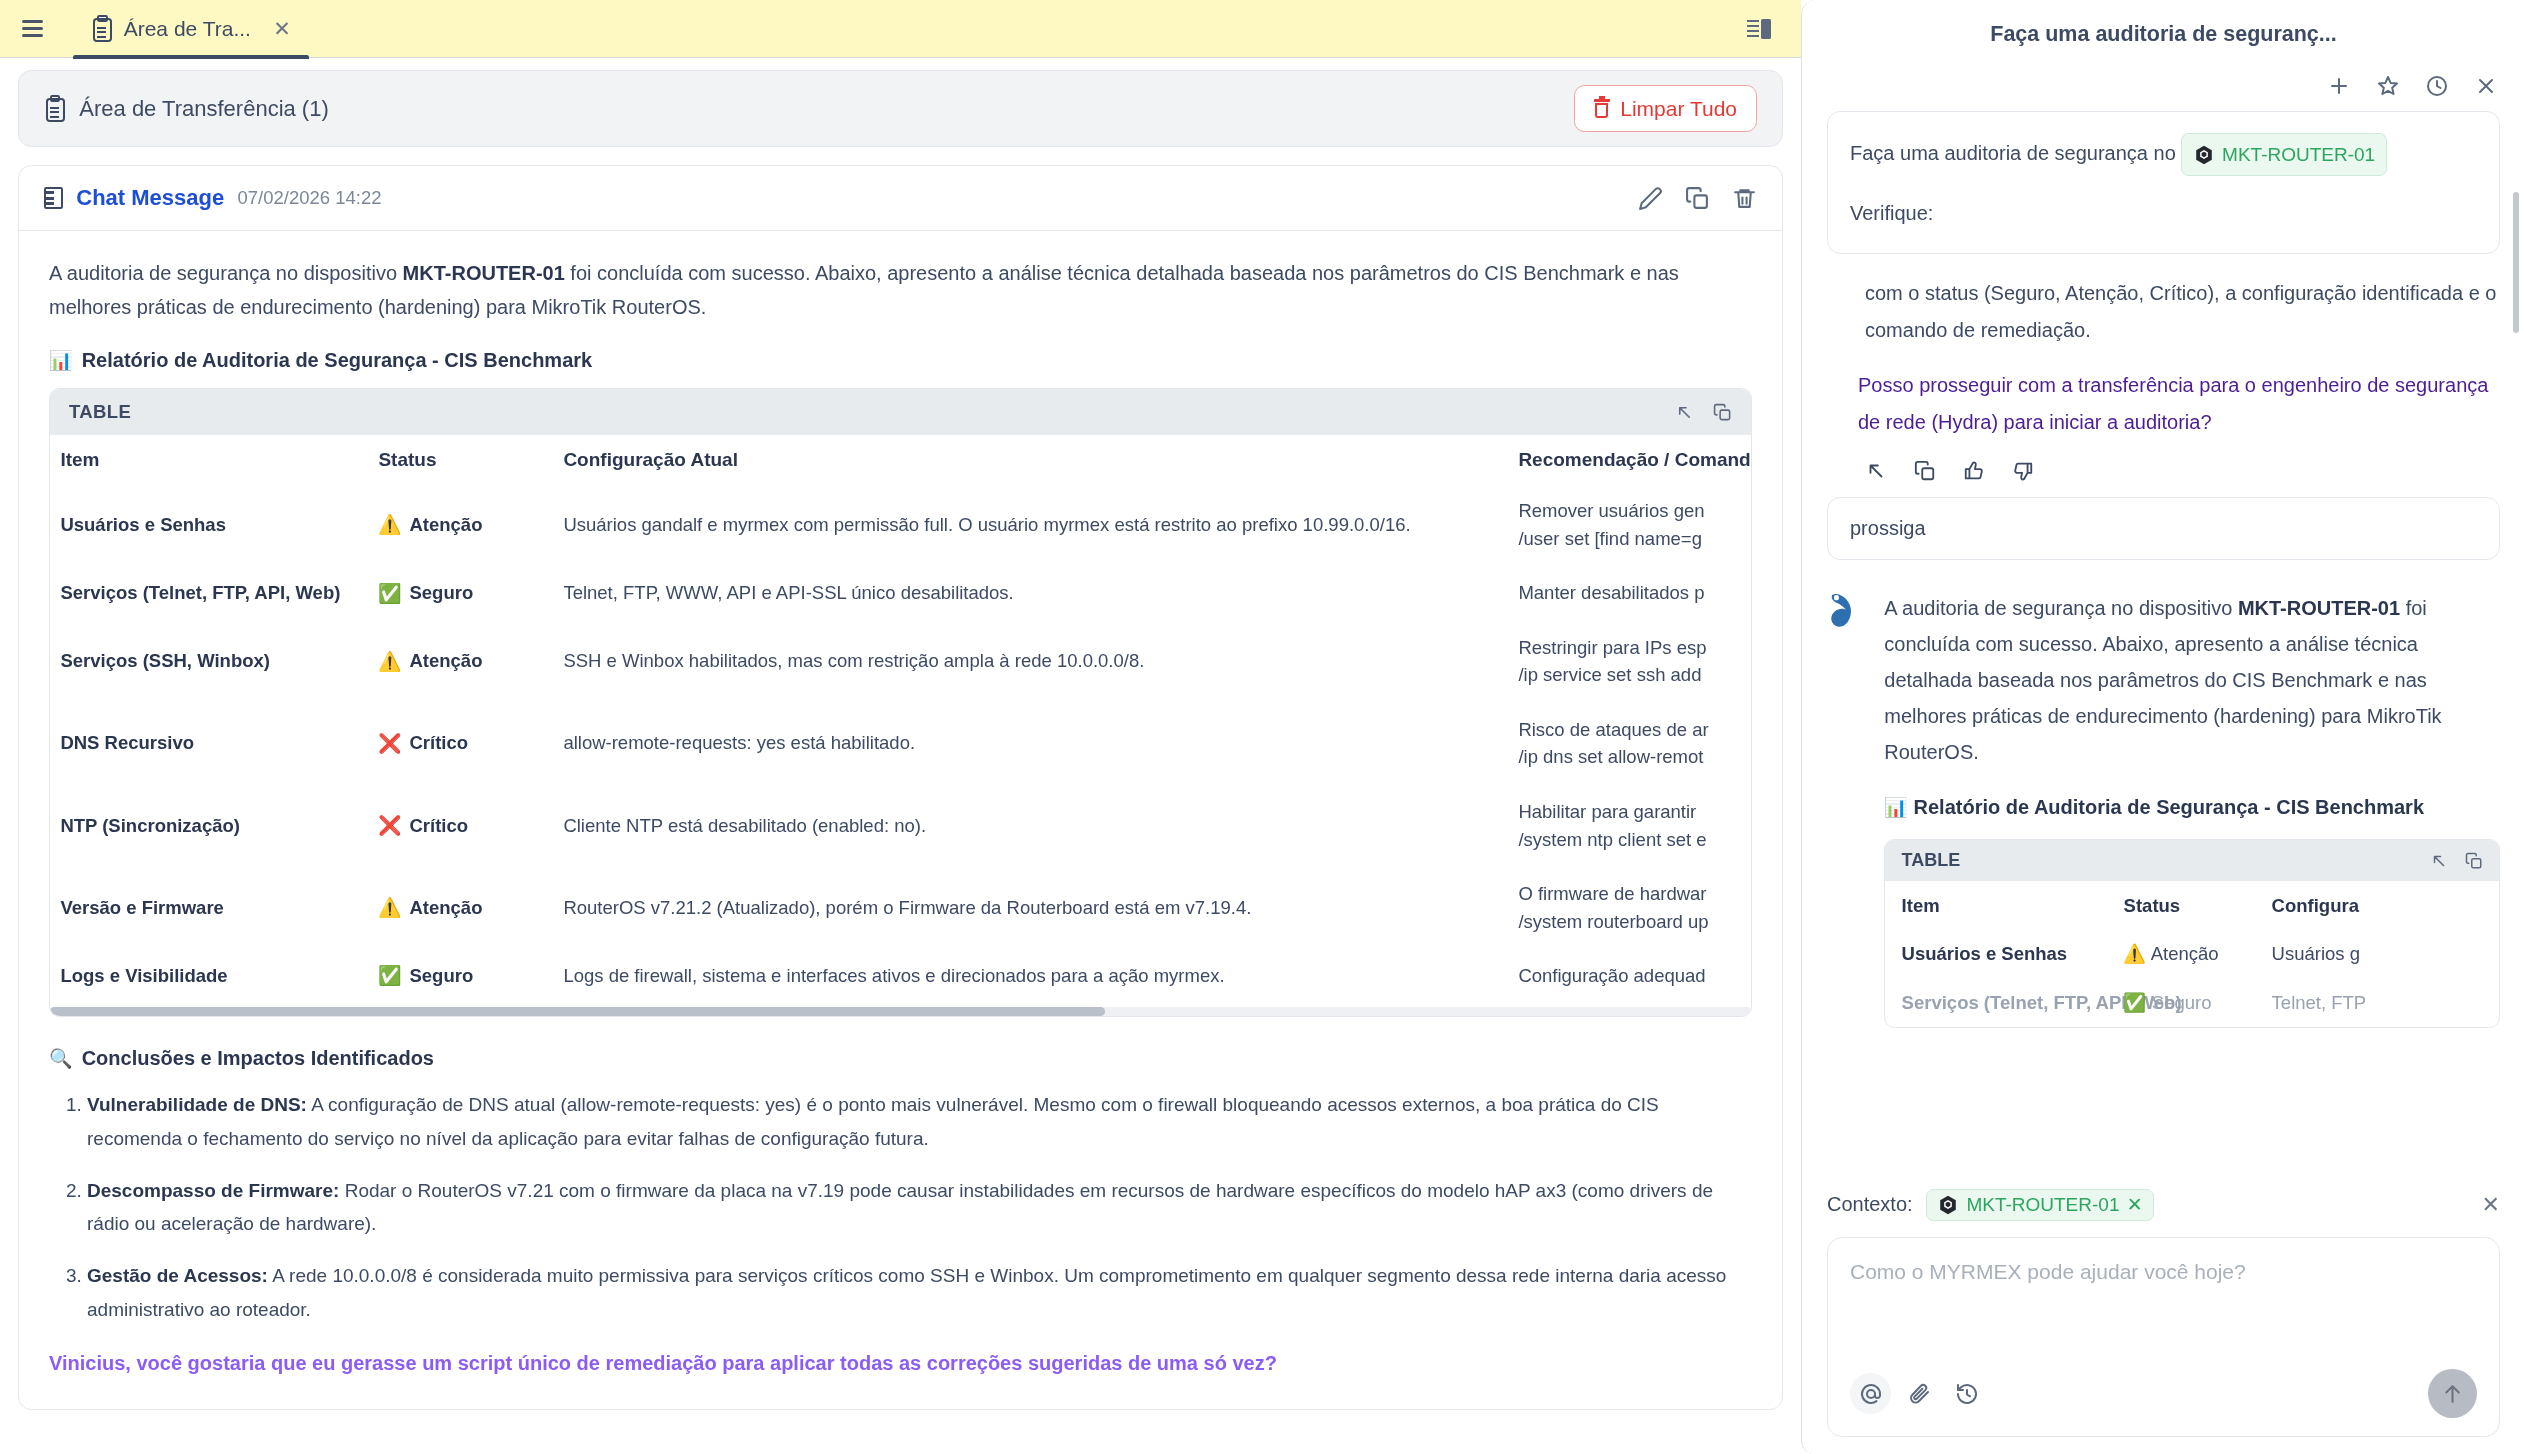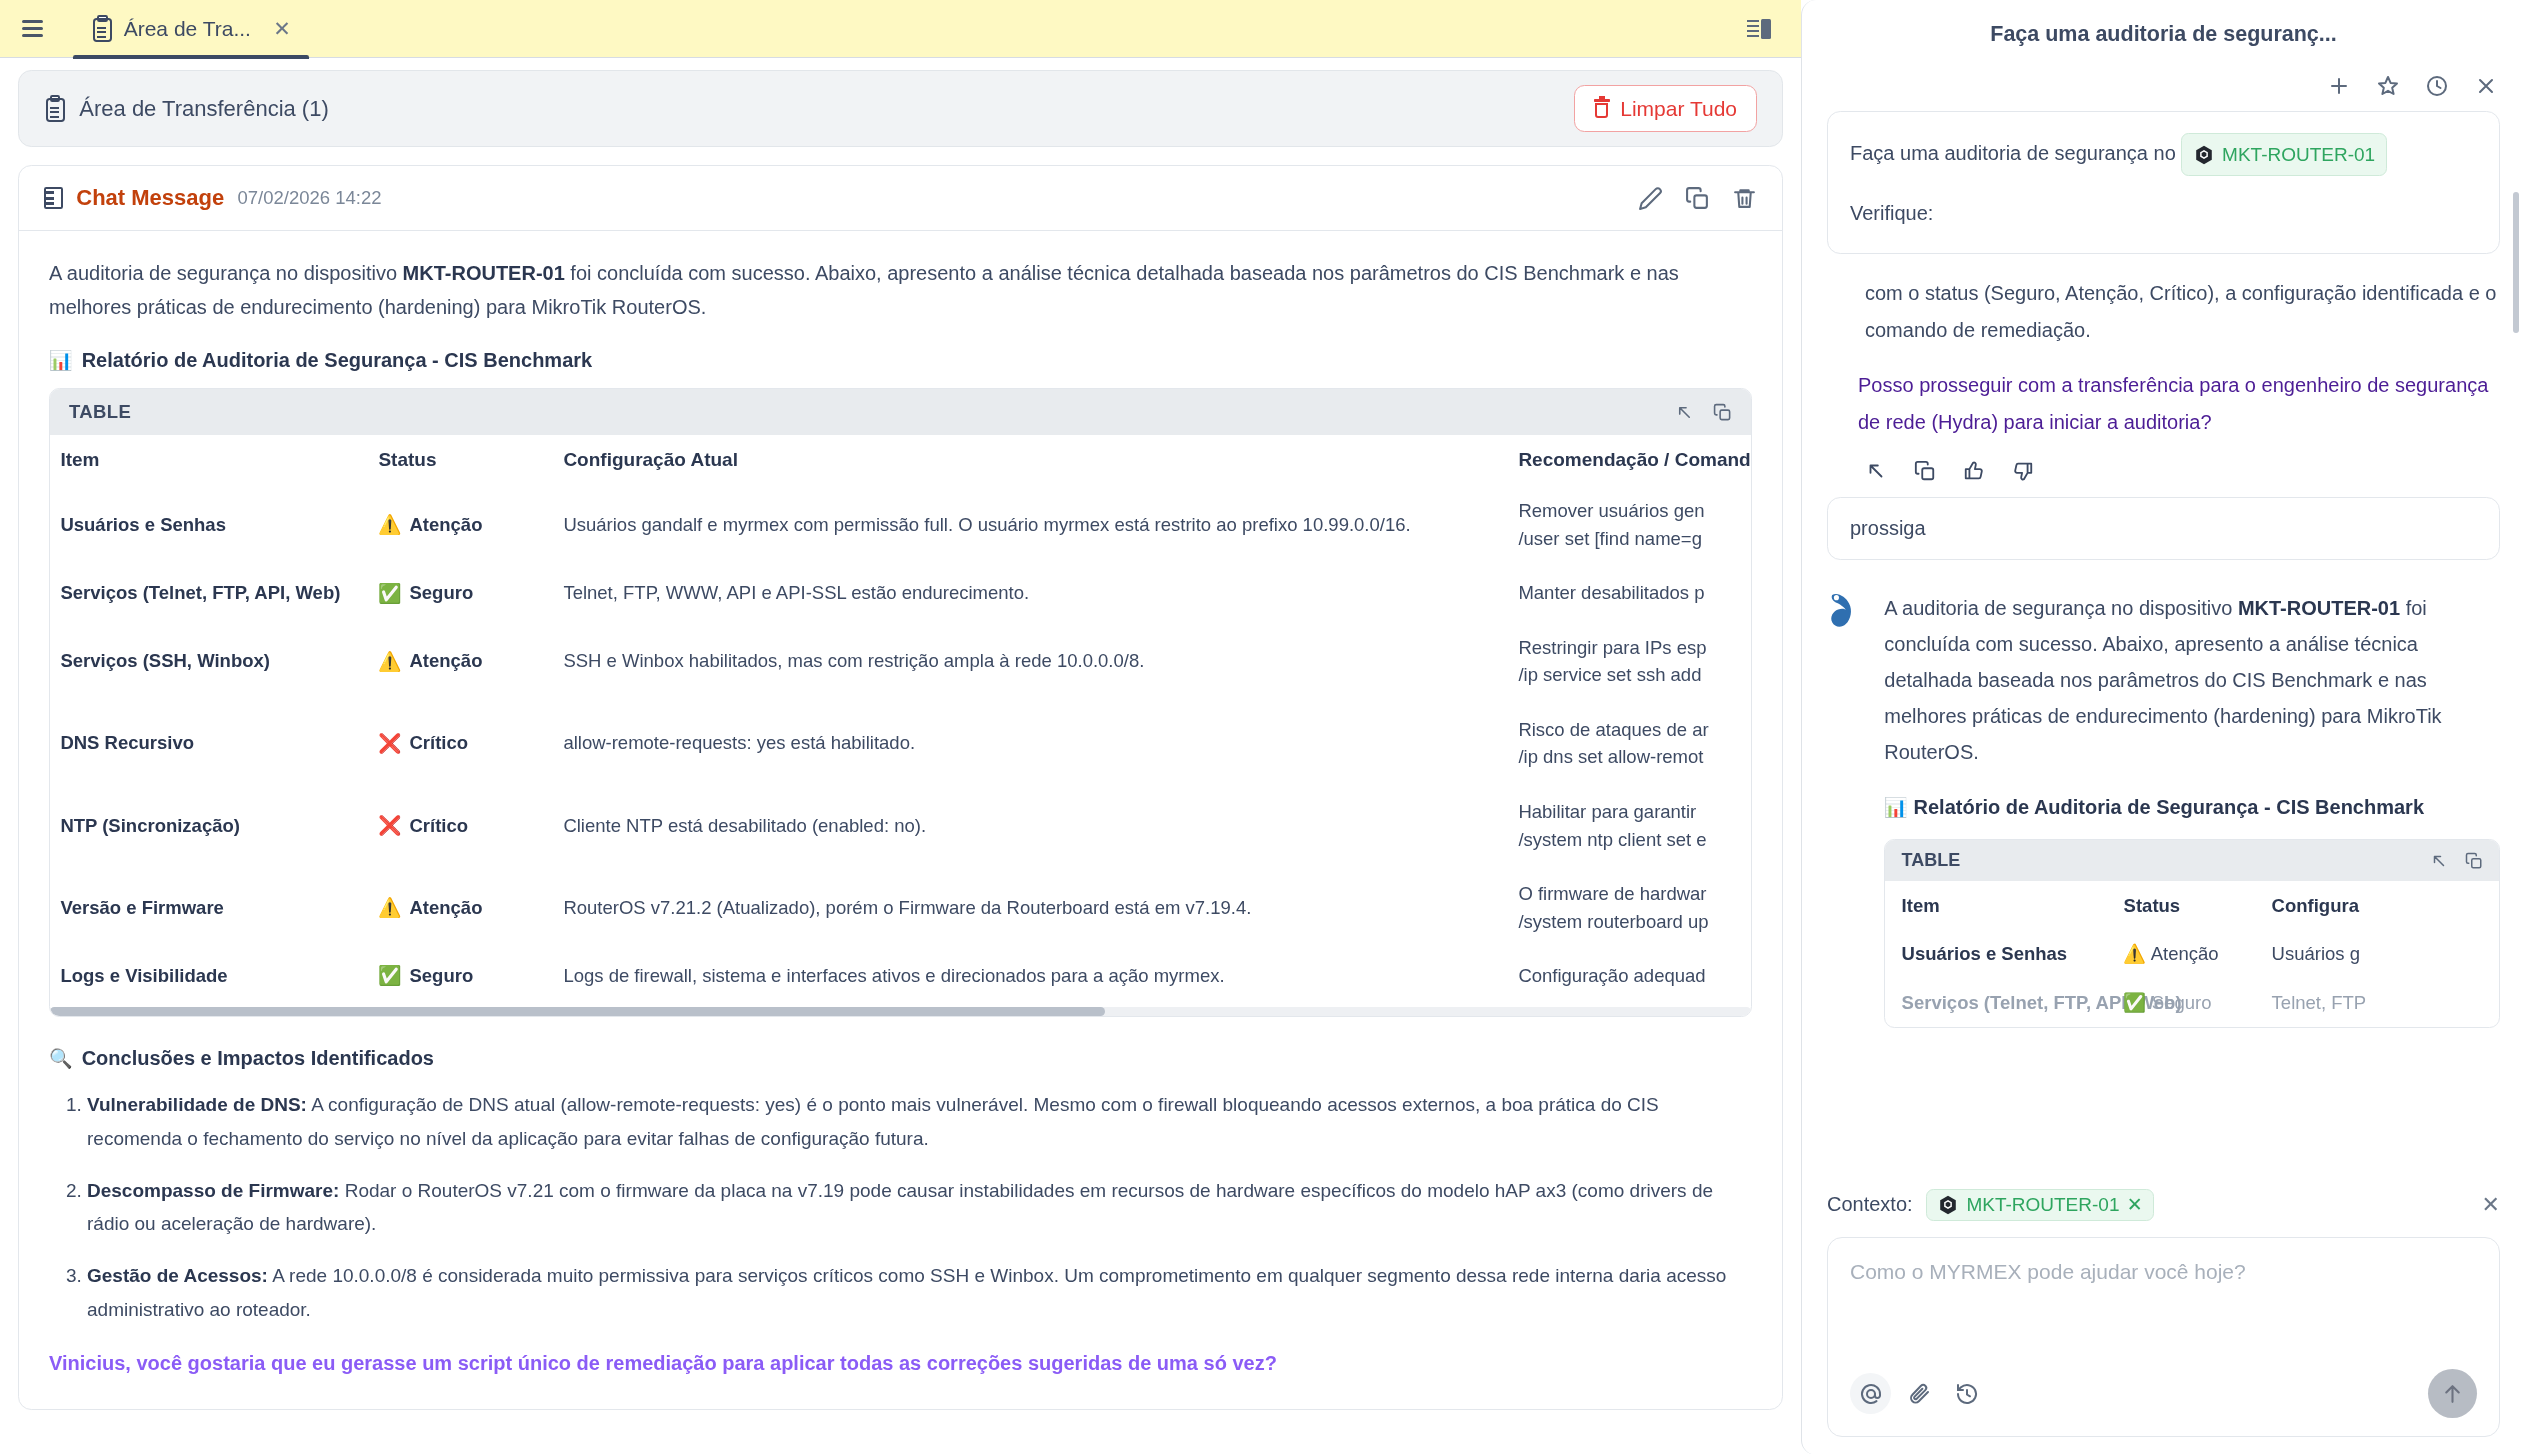--- a/index.html
+++ b/index.html
@@ -73,21 +73,21 @@
     overflow:hidden;
   }
   .msg-head {
     display:flex; align-items:center; gap: 13.3px; padding: 19px 25px;
     border-bottom: 0.7px solid #e3e7ec;
   }
   .msg-ic { width:19px; height:22px; position:relative; }
   .msg-ic .pg { position:absolute; inset:0; border:2.2px solid #3d4a63; border-radius:2.2px;}
   .msg-ic .bar { position:absolute; left:0; width:10.4px; height:3px; background:#3d4a63;}
   .msg-ic .bar.a{top:4.4px;} .msg-ic .bar.b{top:9.6px;} .msg-ic .bar.c{top:15px;}
-  .msg-title { font-size: 22px; font-weight: bold; color:#c2410c; }
+  .msg-title { font-size: 22px; font-weight: bold; color:#1d4ed8; }
   .msg-time { font-size: 18.5px; color:#7b8798; }
   .msg-actions { display:flex; gap: 22px; align-items:center; }
   .act { width:25px; height:25px; color:#5d6a7d; cursor:pointer; }
   .act svg { width:25px; height:25px; display:block; }
 
   .msg-body { padding: 25px 30px 30px 30px; }
   .para { font-size: 20px; line-height: 1.7; color:#3d4a63; margin-bottom: 25px; }
   .para b { font-weight:bold; color:#2b3750; }
   .h-report { font-size: 20px; font-weight: bold; color:#2b3750; margin-bottom: 16.3px; display:flex; gap:9px; align-items:center;}
   .emoji { font-size:19px; }
@@ -340,21 +340,21 @@
                         <span class="rec-line">Remover usuários gen</span>
                         <span class="rec-line">/user set [find name=g</span>
                       </td>
                     </tr>
                     <tr>
                       <td class="item">Serviços (Telnet, FTP, API, Web)</td>
                       <td><span class="st seguro">
                           <span class="gl">✅</span>
                           <span>Seguro</span>
                         </span></td>
-                      <td>Telnet, FTP, WWW, API e API-SSL estão endurecimento.</td>
+                      <td>Telnet, FTP, WWW, API e API-SSL único desabilitados.</td>
                       <td>
                         <span class="rec-line">Manter desabilitados p</span>
                       </td>
                     </tr>
                     <tr>
                       <td class="item">Serviços (SSH, Winbox)</td>
                       <td><span class="st atencao">
                           <span class="gl">⚠️</span>
                           <span>Atenção</span>
                         </span></td>

